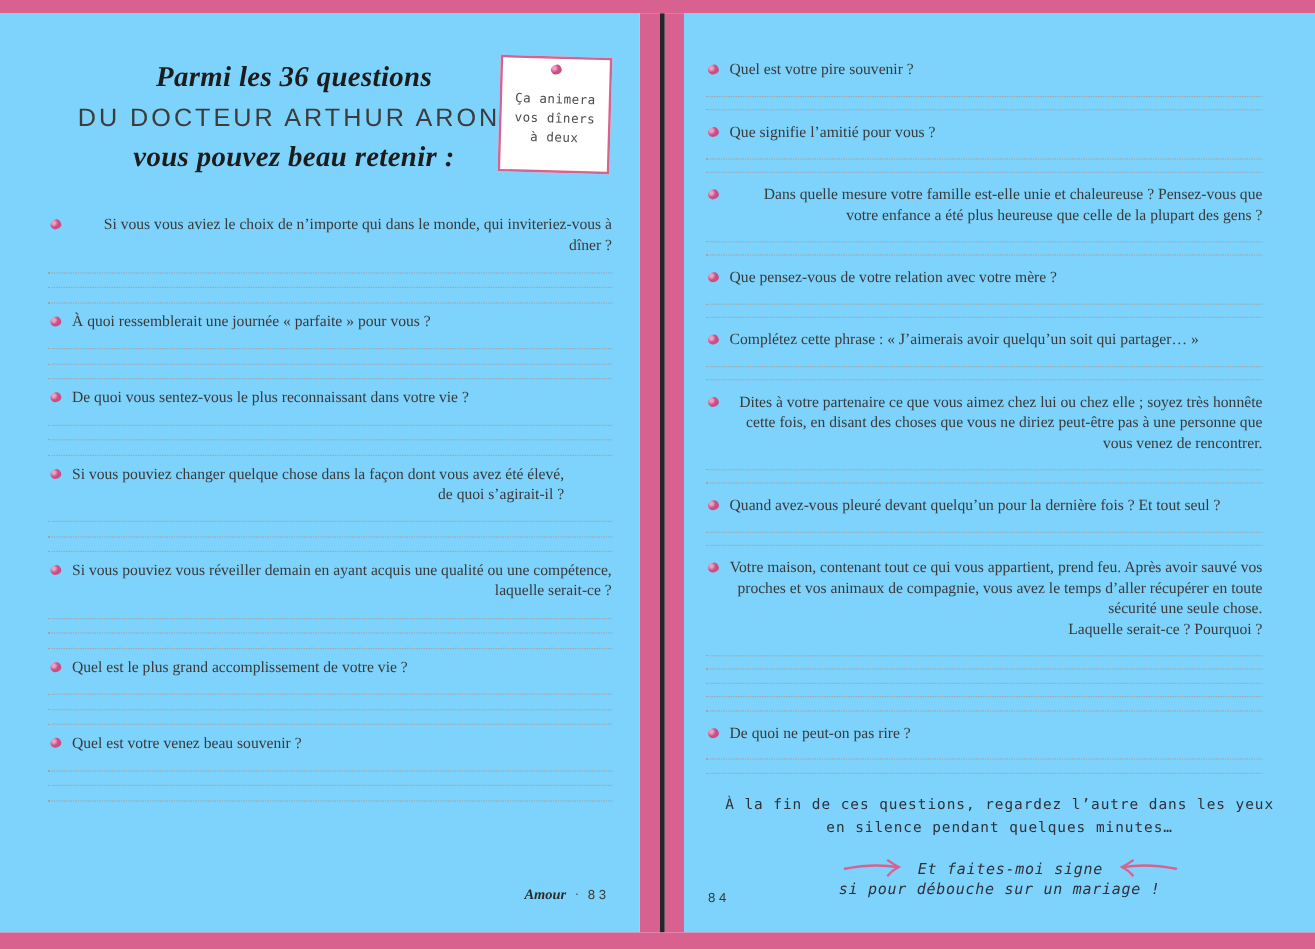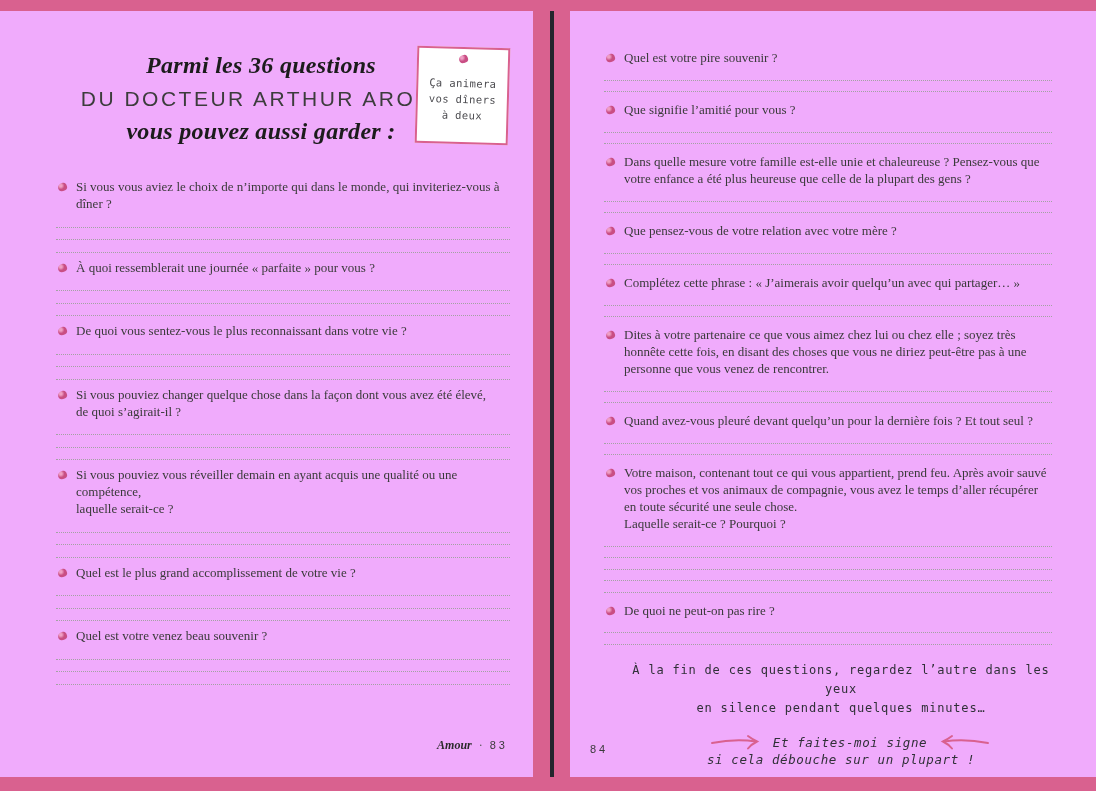--- a/index.html
+++ b/index.html
@@ -11,21 +11,21 @@
     color:#3a3a3a;
     overflow:hidden;
     position:relative;
   }
   .frame-bar { position:absolute; left:0; width:1096px; background:#d9618f; z-index:5; }
   .frame-bar.top { top:0; height:11px; }
   .frame-bar.bottom { bottom:0; height:14px; }
 
   .spread { position:absolute; top:11px; left:0; width:1096px; height:766px; display:flex; }
 
-  .page { position:relative; background:#f0abfc;padding-left:16px; }
+  .page { position:relative; background:#7dd3fc; }
   .page.left  { width:533px; }
   .page.right { width:526px; }
 
   .gutter { width:37px; display:flex; height:100%; }
   .gutter .pink-strip-l { width:17px; background:#d9618f; }
   .gutter .spine       { width:4px;  background:#23252b; }
   .gutter .pink-strip-r { width:16px; background:#d9618f; }
 
   
   .title-block { margin:38px 0 0 25px; width:440px; text-align:center; line-height:33px; }
@@ -44,21 +44,21 @@
   .note-text { margin-top:8px; font-family:"DejaVu Sans Mono", monospace;
                font-size:10.5px; line-height:16px; letter-spacing:.4px; color:#4c4c50; }
 
   
   .questions { position:relative; }
   .left-questions  { margin:30px 23px 0 40px; }
   .right-questions { margin:38px 44px 0 18px; }
 
   .q-block { margin-bottom:6px; }
   .right-questions .q-block { margin-bottom:9px; }
-  .q-row { display:flex; align-items:flex-start; }
+  .q-row { display:flex; align-items:flex-start;text-align:right; }
   .bullet { flex:0 0 9px; width:9px; height:8px; margin:5px 9px 0 2px;
             border-radius:60% 40% 55% 45% / 50% 60% 40% 55%;
             background:radial-gradient(circle at 35% 30%, #ef9ec4 0 15%, #c94e84 45%);
             transform:rotate(-14deg); }
   .q-text { font-size:13px; line-height:17px; color:#3a3a3a; margin-bottom:3px; }
   .answer-line { height:12.5px; border-bottom:1px dotted #a3a3a3; }
   .right-questions .answer-line { height:11.5px; }
 
   
   .closing { margin:16px 30px 0 30px; text-align:center;
@@ -83,21 +83,21 @@
 
 <div class="frame-bar top"></div>
 
 <div class="spread">
 
   <div class="page left">
 
     <div class="title-block">
       <div class="title-serif">Parmi les 36 questions</div>
       <div class="title-caps">DU DOCTEUR ARTHUR ARON,</div>
-      <div class="title-serif">vous pouvez aussi garder :</div>
+      <div class="title-serif">vous pouvez beau retenir :</div>
     </div>
 
     <div class="sticky-note">
       <span class="pin"></span>
       <div class="note-text">Ça animera<br>vos dîners<br>à deux</div>
     </div>
 
     <div class="questions left-questions">
         <div class="q-block">
           <div class="q-row">
@@ -208,21 +208,21 @@
           <div class="q-row">
             <span class="bullet"></span>
             <div class="q-text">Que pensez-vous de votre relation avec votre mère ?</div>
           </div>
           <div class="answer-line"></div>
           <div class="answer-line"></div>
         </div>
         <div class="q-block">
           <div class="q-row">
             <span class="bullet"></span>
-            <div class="q-text">Complétez cette phrase : « J’aimerais avoir quelqu’un avec qui partager… »</div>
+            <div class="q-text">Complétez cette phrase : « J’aimerais avoir quelqu’un soit qui partager… »</div>
           </div>
           <div class="answer-line"></div>
           <div class="answer-line"></div>
         </div>
         <div class="q-block">
           <div class="q-row">
             <span class="bullet"></span>
             <div class="q-text">Dites à votre partenaire ce que vous aimez chez lui ou chez elle ; soyez très honnête cette fois, en disant des choses que vous ne diriez peut-être pas à une personne que vous venez de rencontrer.</div>
           </div>
           <div class="answer-line"></div>
@@ -268,21 +268,21 @@
           </svg>
         </span>
         <span>Et faites-moi signe</span>
         <span class="arrow">
           <svg width="54" height="16" viewBox="0 0 54 16">
             <path d="M51 9 C 36 6, 20 5.5, 7 7.5" fill="none" stroke="#d9618f" stroke-width="2" stroke-linecap="round"></path>
             <path d="M15 2 C 11 5, 8 6.5, 6 7.5 C 10 9.5, 13 12, 15 14.5" fill="none" stroke="#d9618f" stroke-width="2" stroke-linecap="round"></path>
           </svg>
         </span>
       </div>
-      <div>si cela débouche sur un plupart !</div>
+      <div>si pour débouche sur un mariage !</div>
     </div>
 
     <div class="footer-right">
       <span class="page-num">84</span>
     </div>
   </div>
 </div>
 
 <div class="frame-bar bottom"></div>
 

